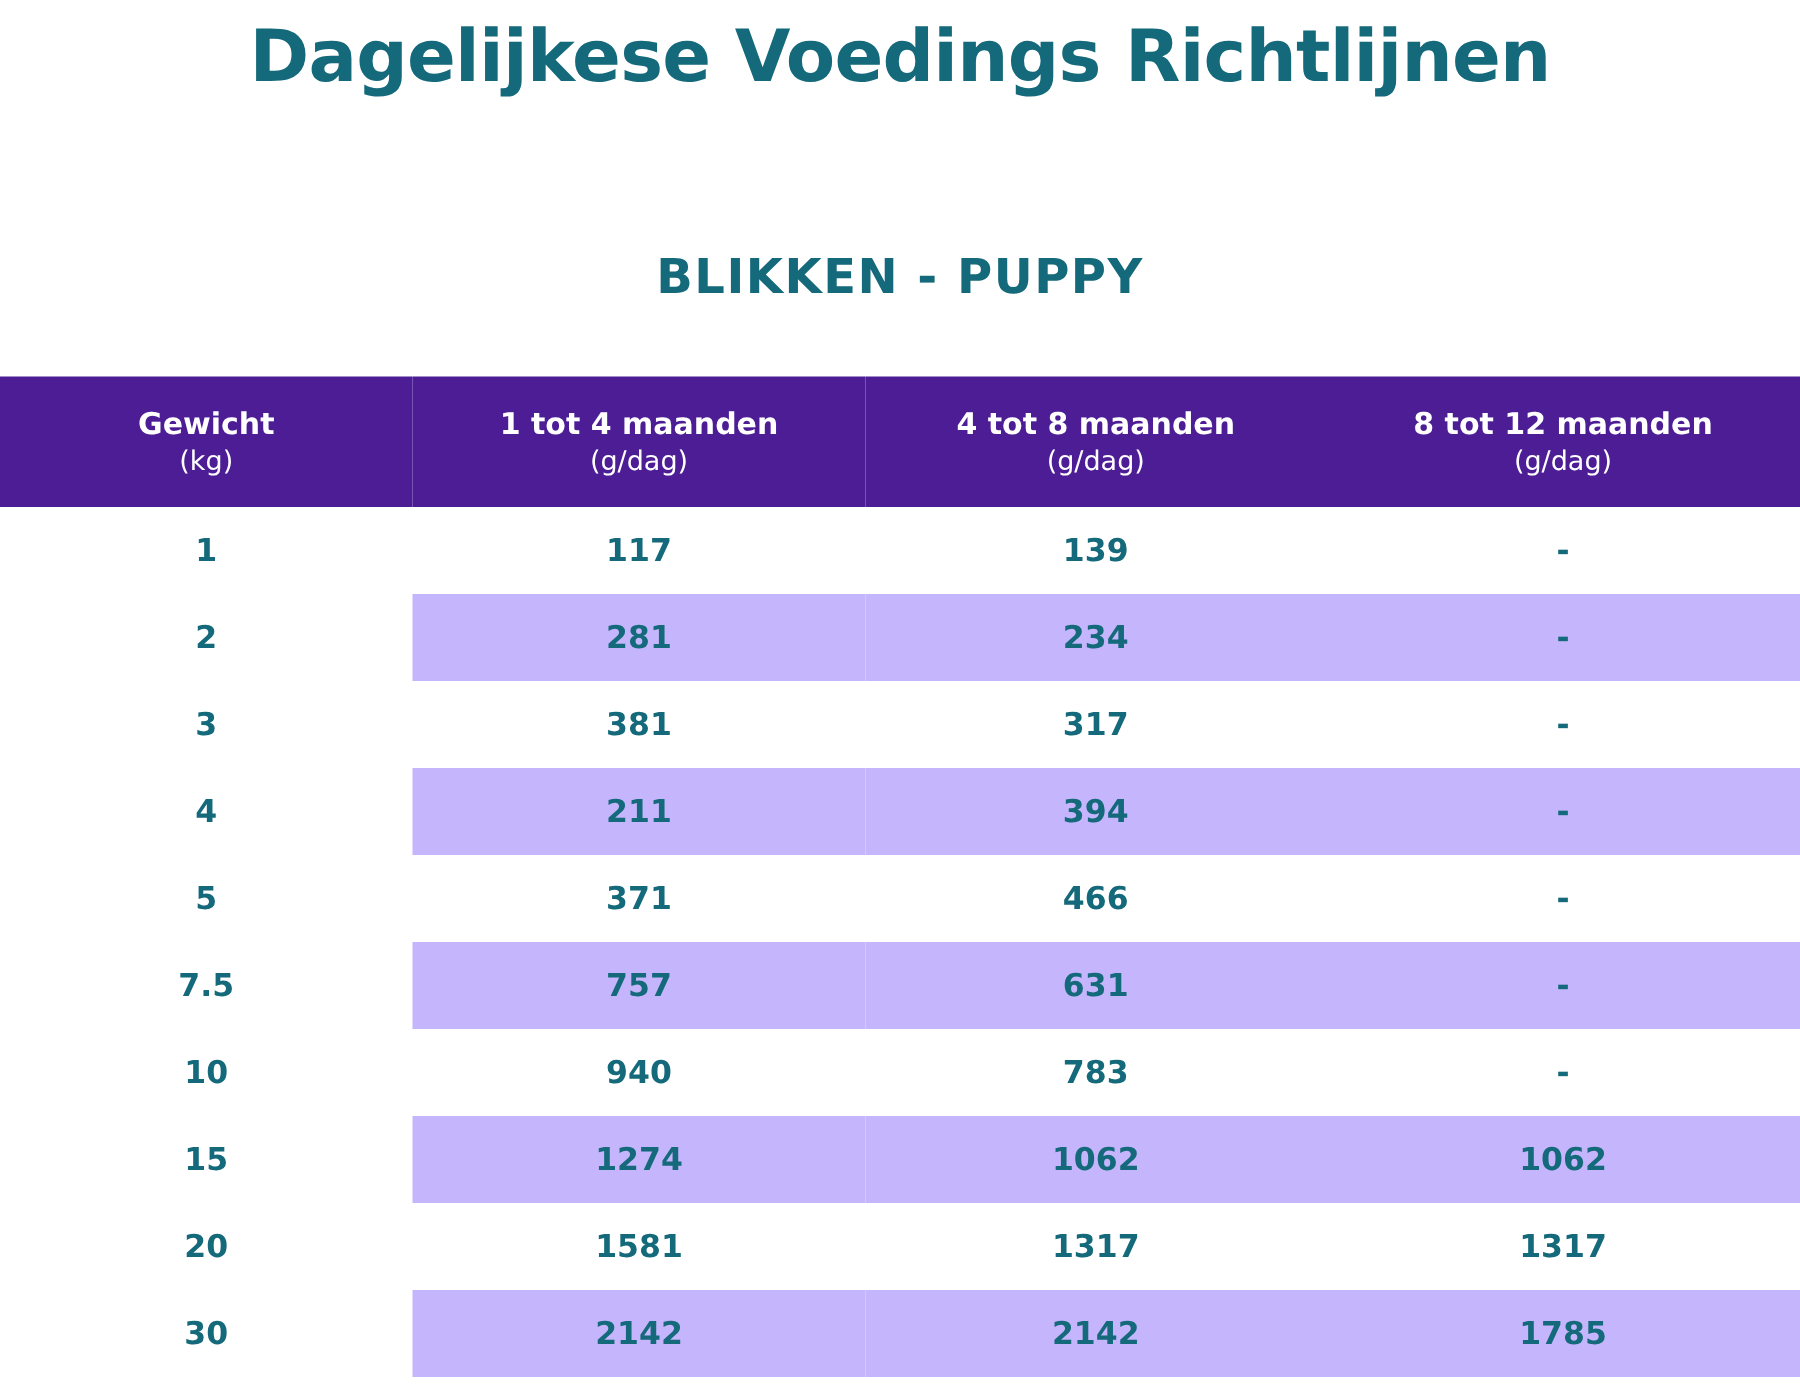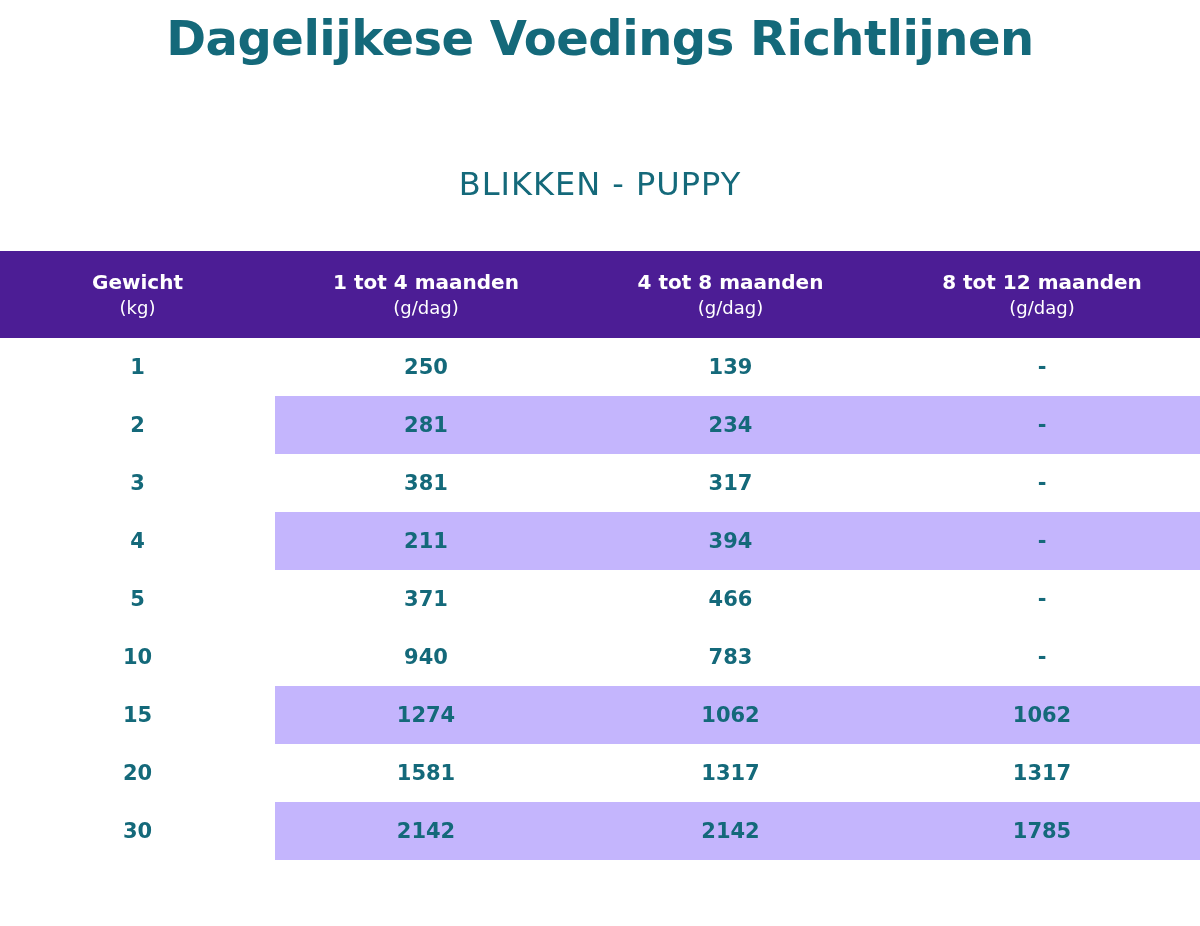--- a/index.html
+++ b/index.html
@@ -25,21 +25,21 @@
     font-size: 48px;
     font-weight: bold;
     letter-spacing: -0.5px;
     padding-top: 12px;
     line-height: 1.1;
   }
   .sub-title {
     text-align: center;
     color: #14697a;
     font-size: 32px;
-    font-weight: normal;
+    font-weight: bold;
     letter-spacing: 1px;
     margin-top: 100px;
   }
   table.feeding-table {
     width: 1200px;
     border-collapse: collapse;
     margin-top: 48px;
     table-layout: fixed;
   }
   table.feeding-table thead tr {
@@ -110,21 +110,21 @@
         </th>
         <th>
           <span>8 tot 12 maanden</span>
           <span class="unit">(g/dag)</span>
         </th>
       </tr>
     </thead>
     <tbody>
       <tr>
         <td>1</td>
-        <td>250</td>
+        <td>117</td>
         <td>139</td>
         <td>-</td>
       </tr>
       <tr class="alt">
         <td>2</td>
         <td>281</td>
         <td>234</td>
         <td>-</td>
       </tr>
       <tr>
@@ -136,20 +136,26 @@
       <tr class="alt">
         <td>4</td>
         <td>211</td>
         <td>394</td>
         <td>-</td>
       </tr>
       <tr>
         <td>5</td>
         <td>371</td>
         <td>466</td>
+        <td>-</td>
+      </tr>
+      <tr class="alt">
+        <td>7.5</td>
+        <td>757</td>
+        <td>631</td>
         <td>-</td>
       </tr>
       <tr>
         <td>10</td>
         <td>940</td>
         <td>783</td>
         <td>-</td>
       </tr>
       <tr class="alt">
         <td>15</td>

